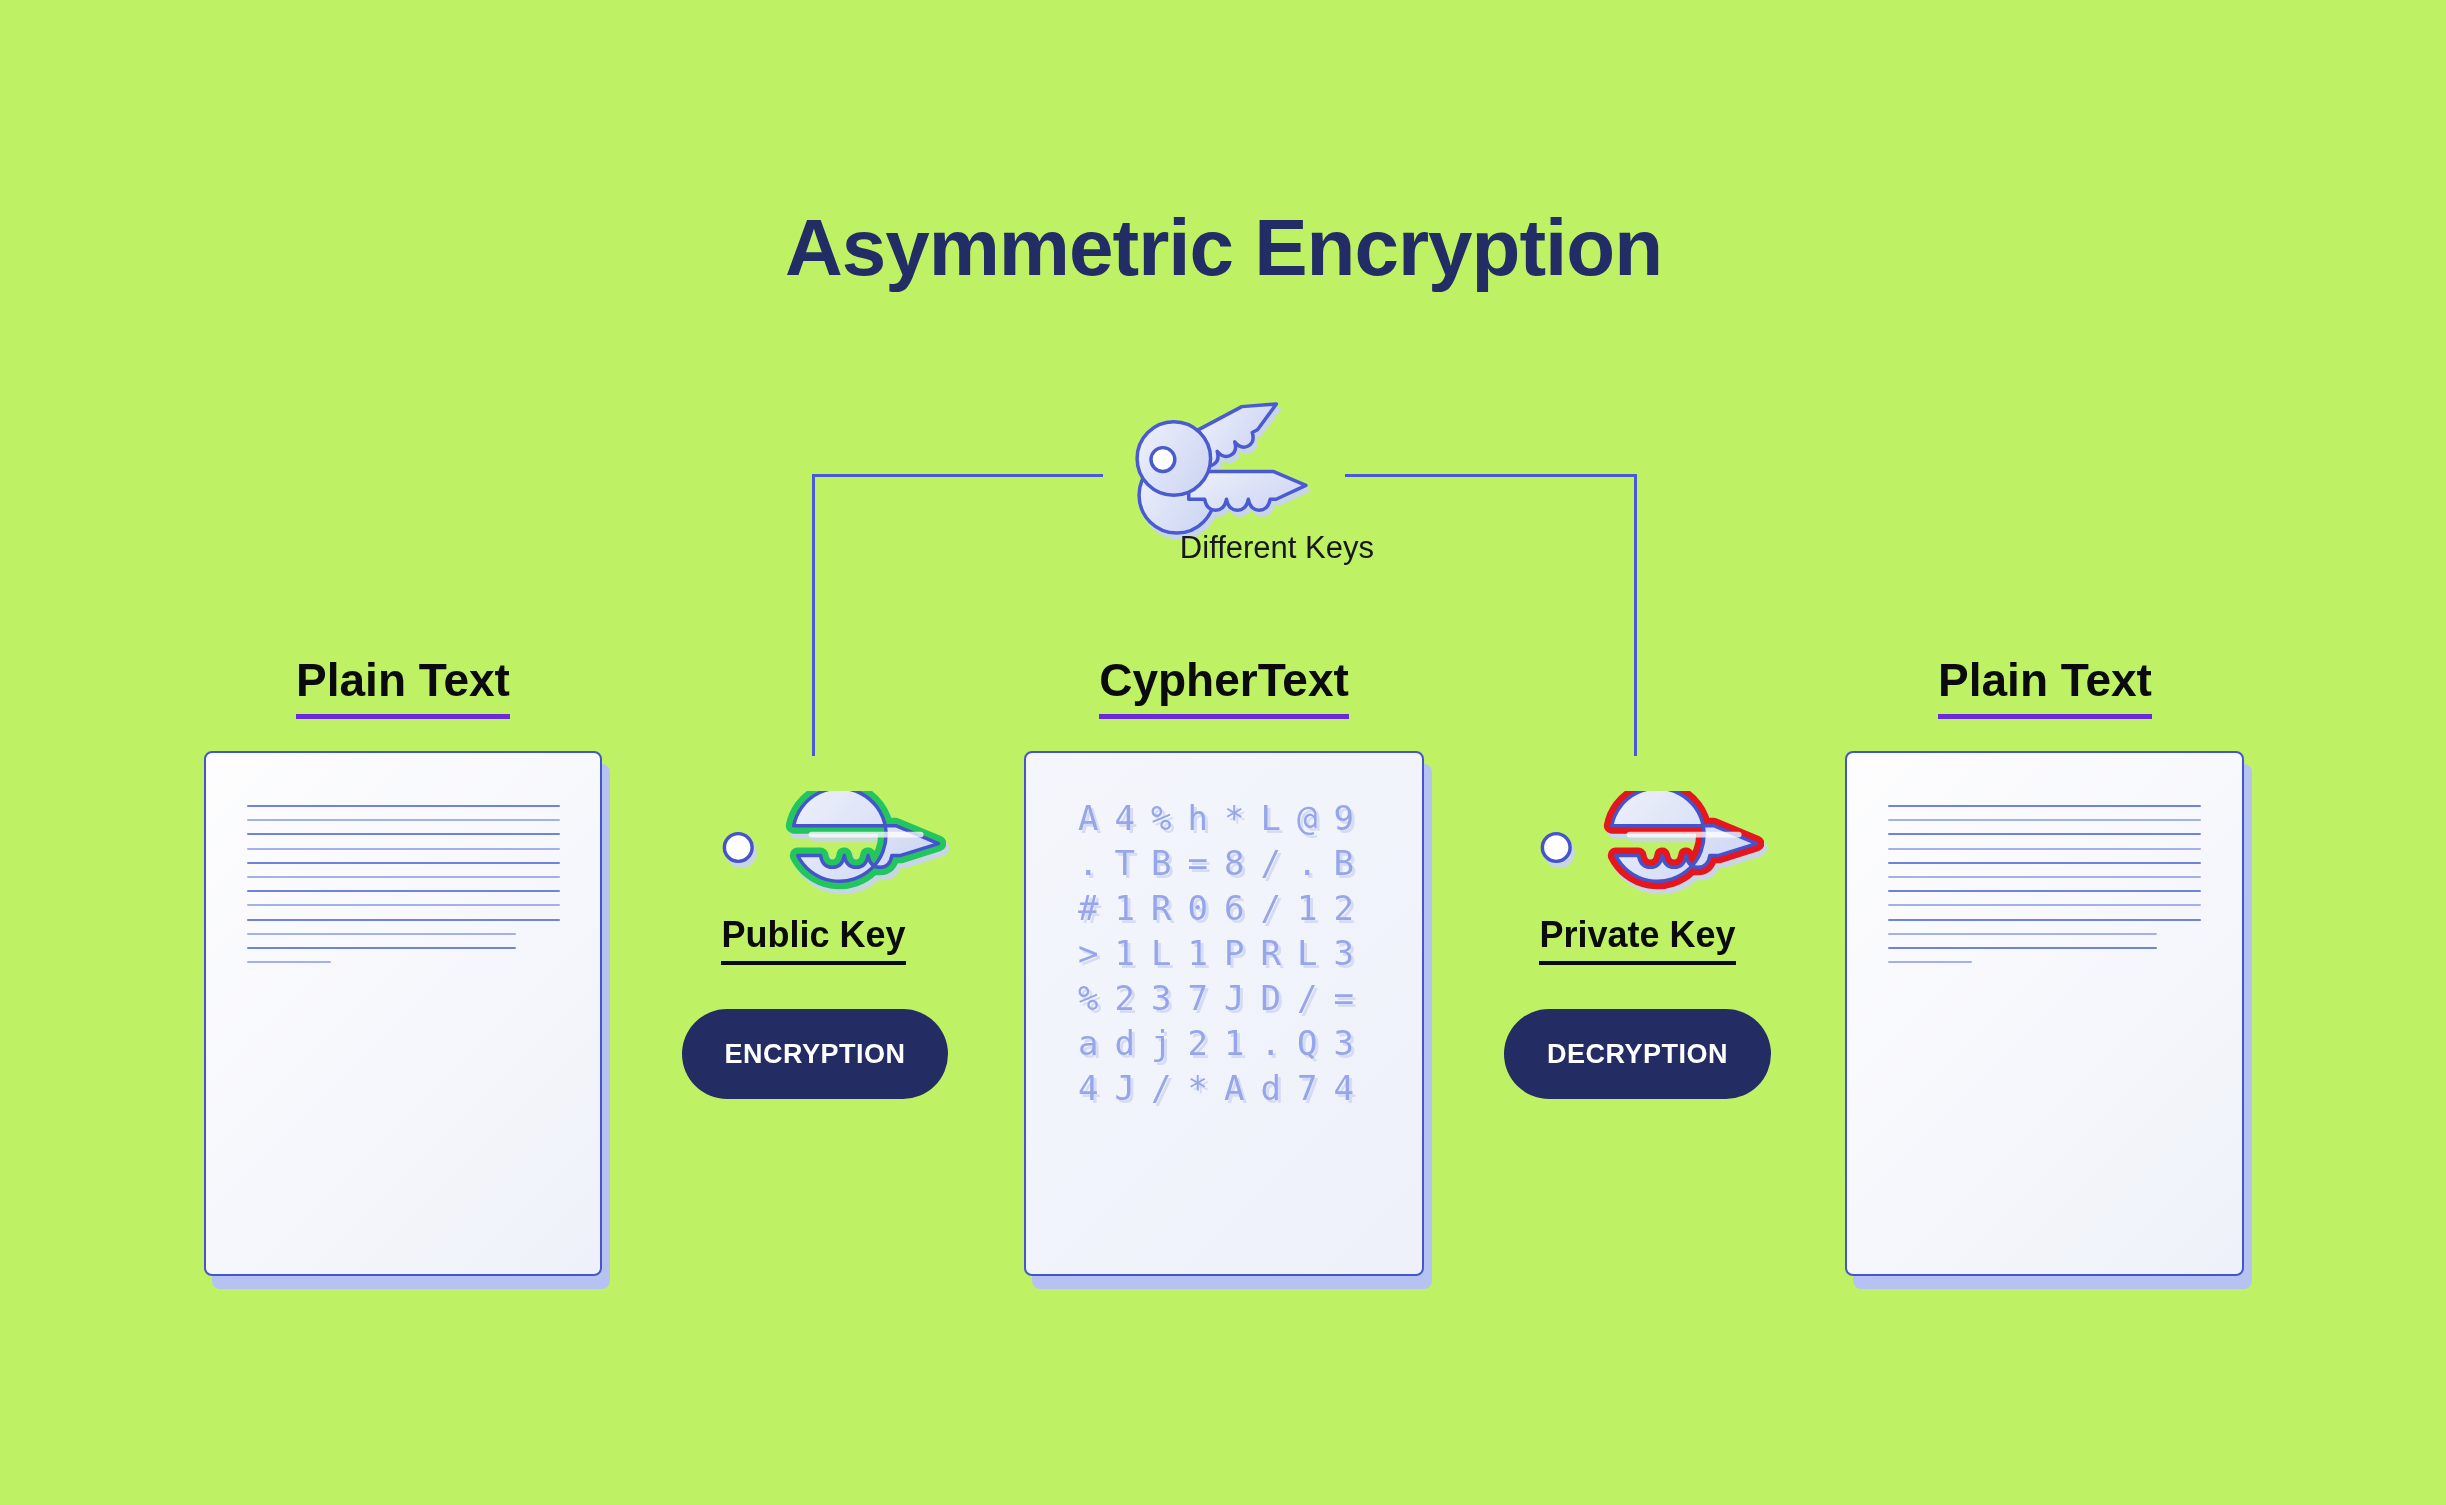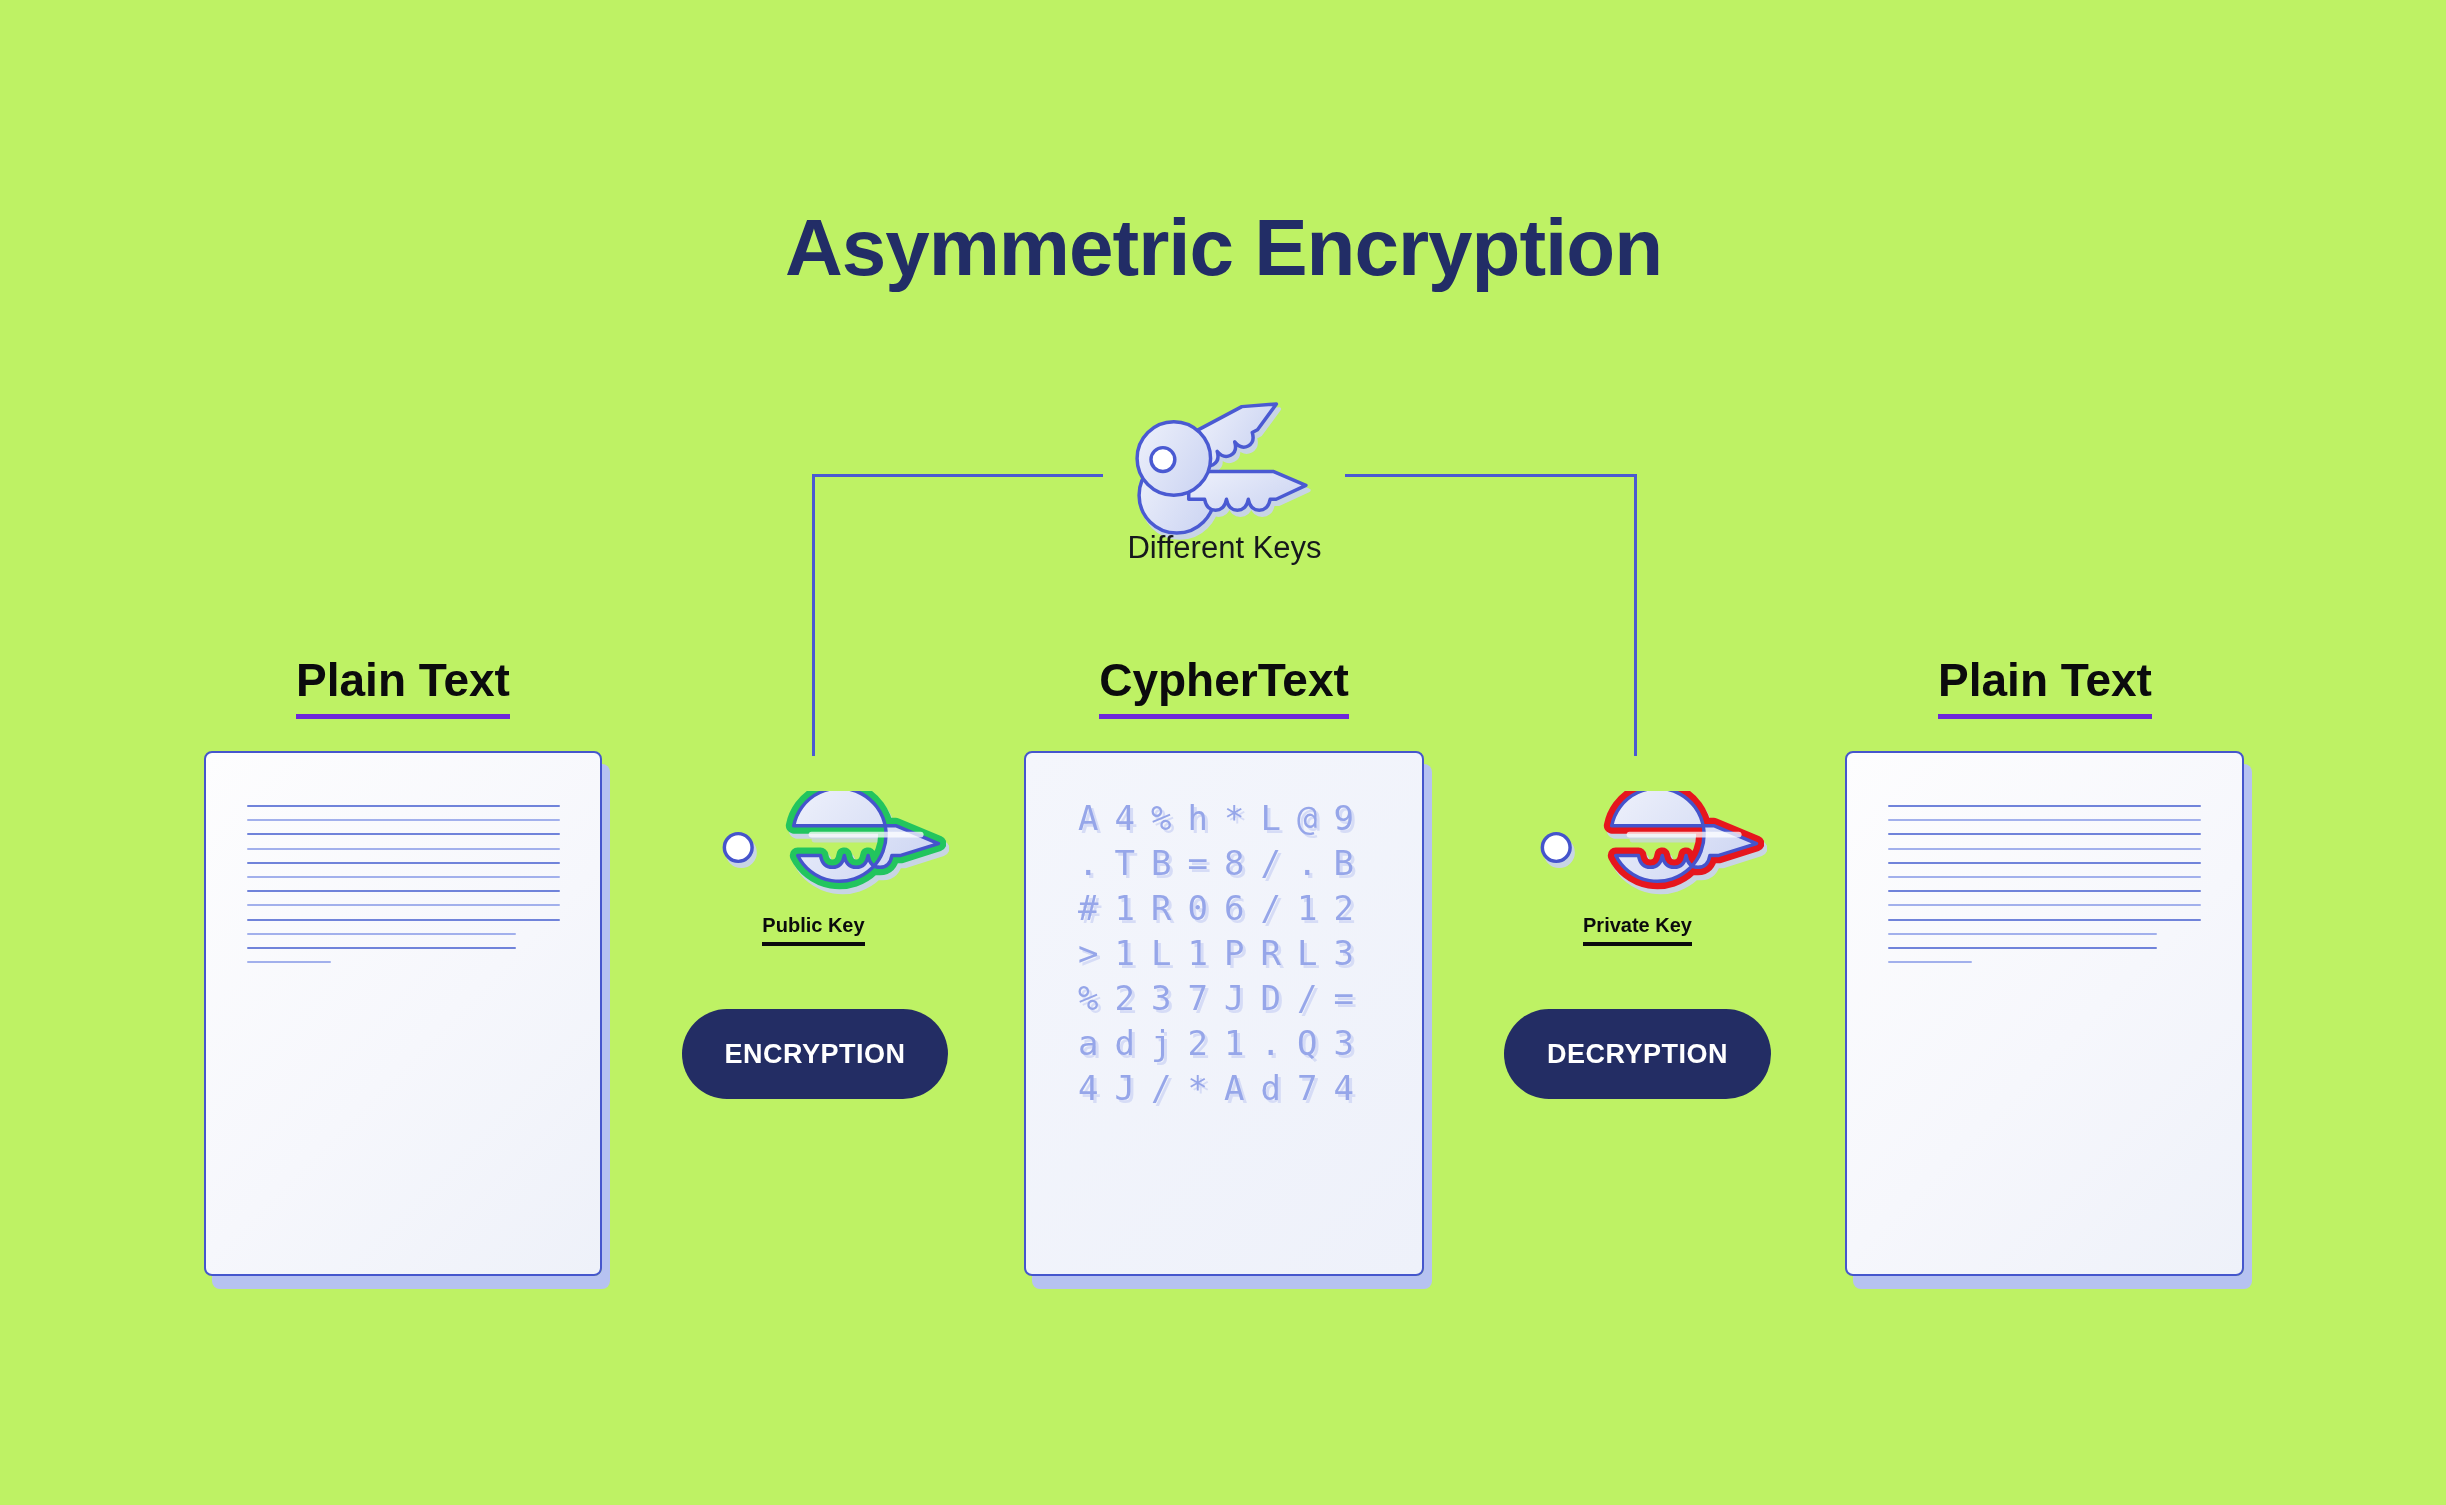--- a/index.html
+++ b/index.html
@@ -7,41 +7,41 @@
          font-family:"Liberation Sans", sans-serif;}
 
   .title{position:absolute;left:0;right:0;top:202px;text-align:center;
          font-size:80px;font-weight:bold;letter-spacing:-1px;color:#222d66;}
 
   
   .conn{position:absolute;background:#4a5ad2;}
   .conn.h{height:2.5px;width:290px;top:474px;}
   .conn.v{width:2.5px;height:282px;top:474px;}
 
-  .diff-keys-label{position:absolute;top:530px;left:1075px;width:299px;text-align:center;
+  .diff-keys-label{position:absolute;top:530px;left:1075px;width:299px;text-align:right;
          font-size:31px;font-weight:500;color:#16181d;}
 
   .col-heading{position:absolute;top:653px;text-align:center;font-size:46px;font-weight:bold;color:#0b0b0d;}
   .col-heading span{display:inline-block;border-bottom:5px solid #6d28d9;padding-bottom:7px;}
 
   .card{position:absolute;top:751px;height:525px;border:2.5px solid #4556cd;border-radius:8px;
         box-sizing:border-box;box-shadow:8px 13px 0 #b6c2f1;
         background:linear-gradient(135deg,#fdfdfe 0%,#f6f7fc 55%,#eef1f9 100%);}
   .doc-lines{position:absolute;left:41px;top:52px;}
   .tl{height:2px;margin-bottom:12.2px;border-radius:1px;}
   .tl:nth-child(odd){background:#7083da;}
   .tl:nth-child(even){background:#a2b0ec;}
 
   .cypher-card{background:linear-gradient(135deg,#f4f6fc 0%,#eef1fa 100%);}
   .cypher-body{position:absolute;left:0;right:0;top:43px;text-align:center;
         font-family:"DejaVu Sans Mono", monospace;font-size:34px;line-height:45px;
         letter-spacing:16px;color:#96a6e9;text-shadow:3px 3px 0 #d6dcf6;white-space:pre;}
 
   .key-label{position:absolute;top:914px;width:299px;text-align:center;
-        font-size:20px;font-weight:bold;color:#0b0b0d;}
+        font-size:36px;font-weight:bold;color:#0b0b0d;}
   .key-label span{display:inline-block;border-bottom:4px solid #0b0b0d;padding-bottom:5px;}
 
   .pill{position:absolute;top:1009px;height:90px;border:none;border-radius:45px;background:#232d64;
         color:#ffffff;font-family:"Liberation Sans", sans-serif;font-size:27px;font-weight:bold;
         letter-spacing:0.5px;display:flex;align-items:center;justify-content:center;cursor:pointer;}
 
   svg.keyicon{position:absolute;filter:drop-shadow(3px 5px 0 rgba(201,210,242,0.9));}
 </style>
 </head>
 <body>

